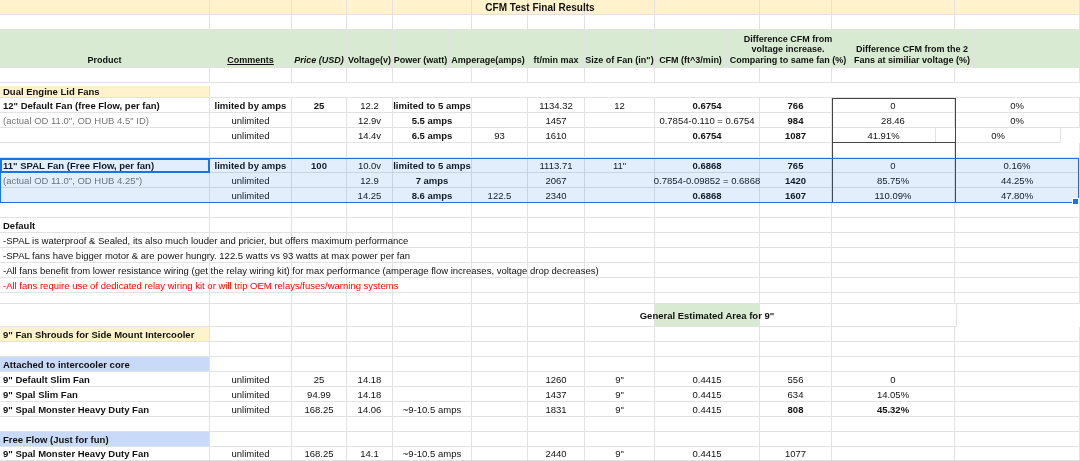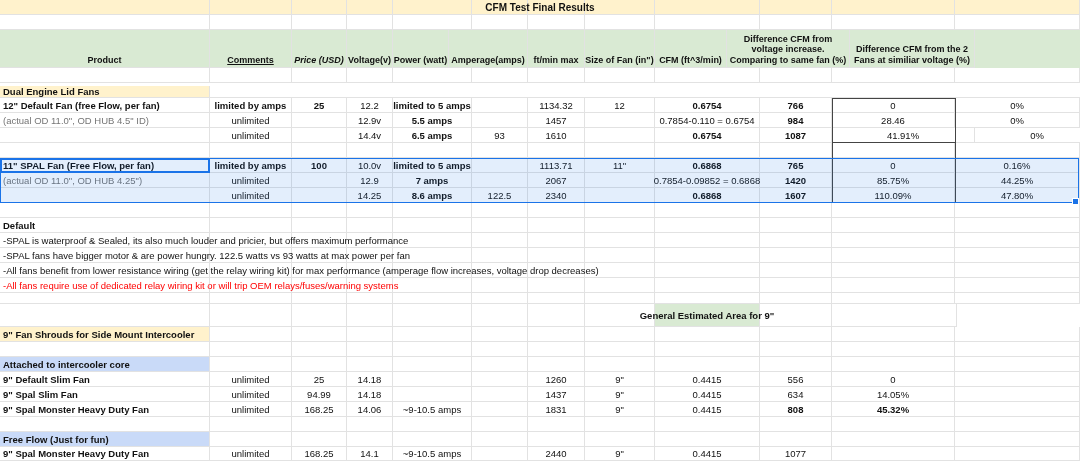--- a/index.html
+++ b/index.html
@@ -221,21 +221,21 @@
         <div class="cell" style="width: 57px;">
           <span class="t">1610</span>
         </div>
         <div class="cell" style="width: 70px;"></div>
         <div class="cell" style="width: 105px;">
           <span class="t b">0.6754</span>
         </div>
         <div class="cell" style="width: 72px;">
           <span class="t b">1087</span>
         </div>
-        <div class="cell" style="width: 143px;">
+        <div class="cell" style="width: 104px;">
           <span class="t">41.91%</span>
         </div>
         <div class="cell" style="width: 125px;">
           <span class="t">0%</span>
         </div>
       </div>
       <div class="row" style="height: 15px;">
         <div class="cell" style="width: 210px;"></div>
         <div class="cell" style="width: 82px;"></div>
         <div class="cell" style="width: 55px;"></div>

